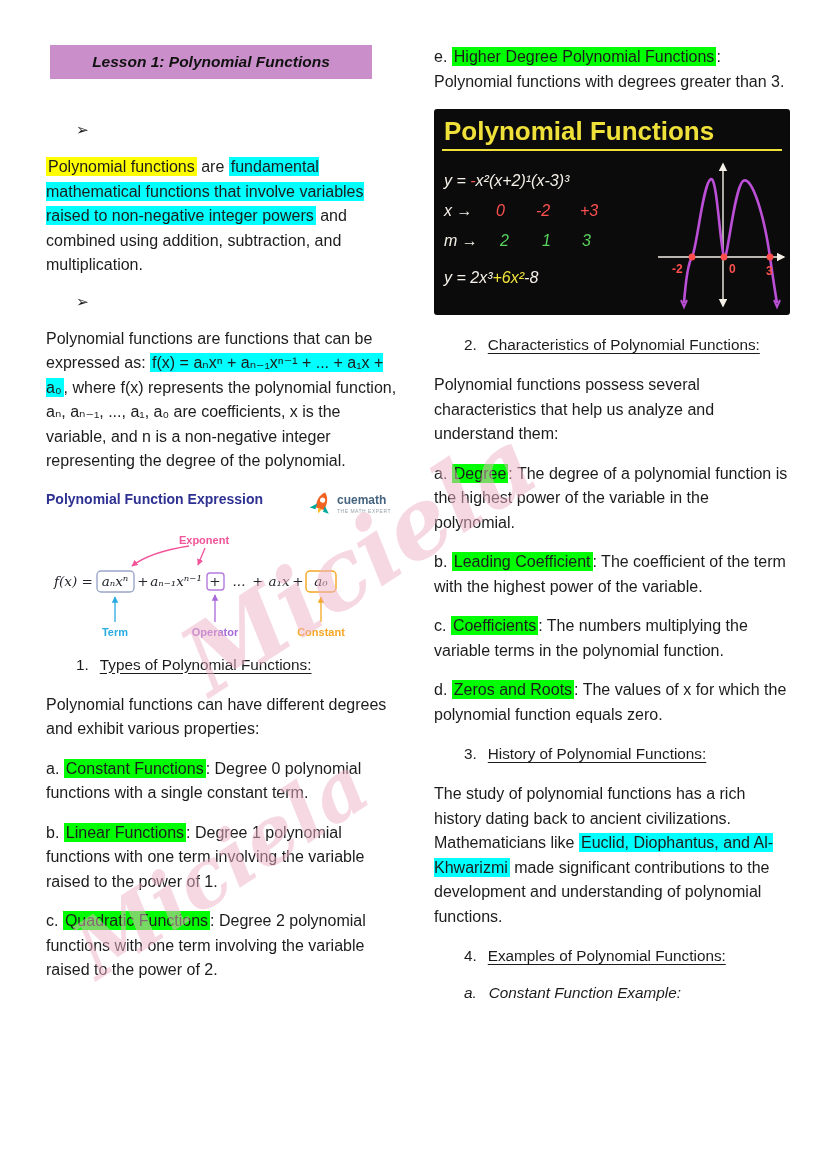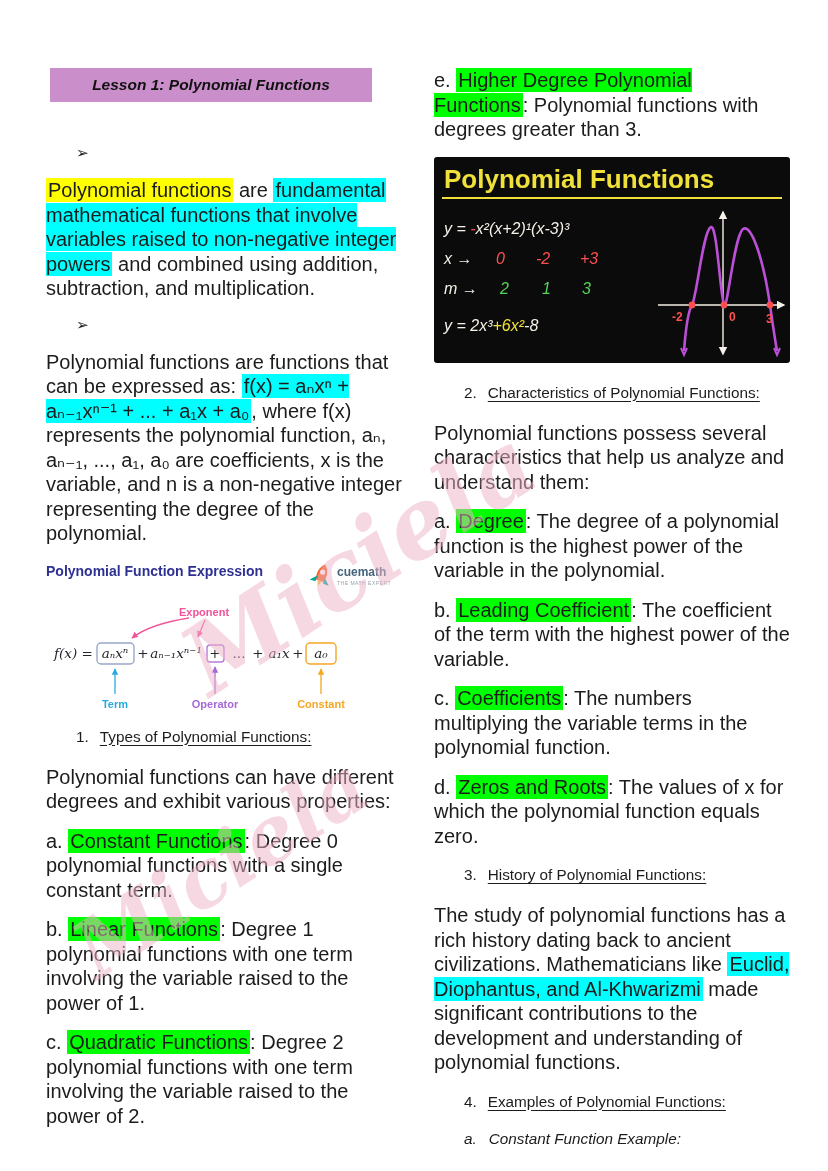--- a/index.html
+++ b/index.html
@@ -3,24 +3,24 @@
 <meta charset="utf-8">
 <style>
   * { margin:0; padding:0; box-sizing:border-box; }
   html,body { background:#ffffff; }
   body {
     width:828px; height:1171px;
     font-family:"Liberation Sans","DejaVu Sans",sans-serif;
     color:#1c1c1c;
   }
   .page { position:relative; width:828px; height:1171px; background:#ffffff; overflow:hidden; }
-  .columns { display:flex; gap:32px; padding:68px 40px 0 46px; }
+  .columns { display:flex; gap:32px; padding:45px 40px 0 46px; }
   .col { width:356px; flex:0 0 356px; }
 
-  p.para, p.item { font-size:20px; line-height:24.5px; margin:0 0 15px 0; }
+  p.para, p.item { font-size:16px; line-height:24.5px; margin:0 0 15px 0; }
 
   .hl { padding:1px 2px; }
   .hl-yellow { background:#ffff00; }
   .hl-cyan   { background:#00ffff; }
   .hl-green  { background:#00ff00; }
 
   .title-box {
     width:322px; margin:0 0 42px 4px;
     background:#ca8fca;
     text-align:center; padding:8px 4px;

